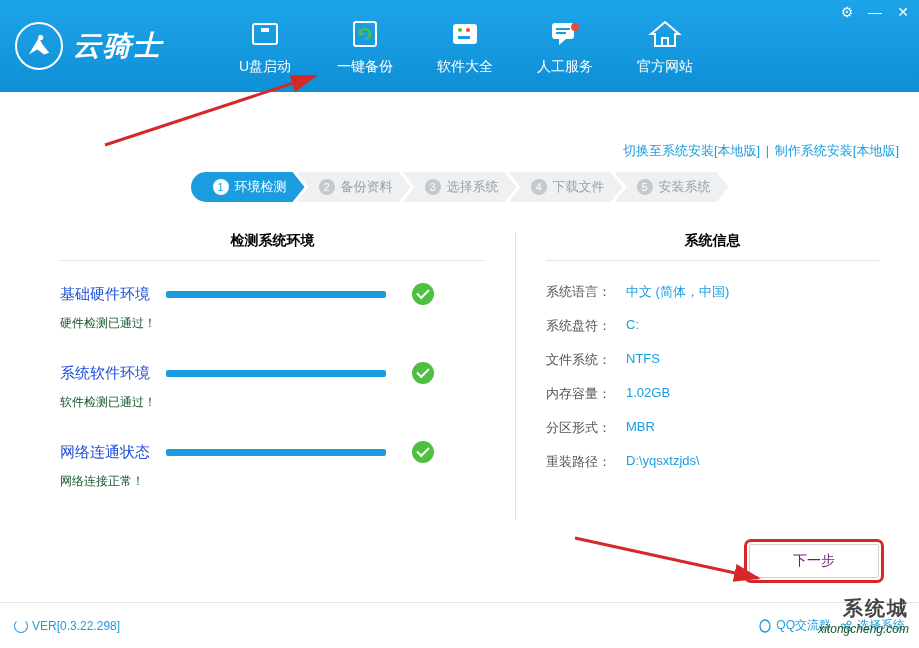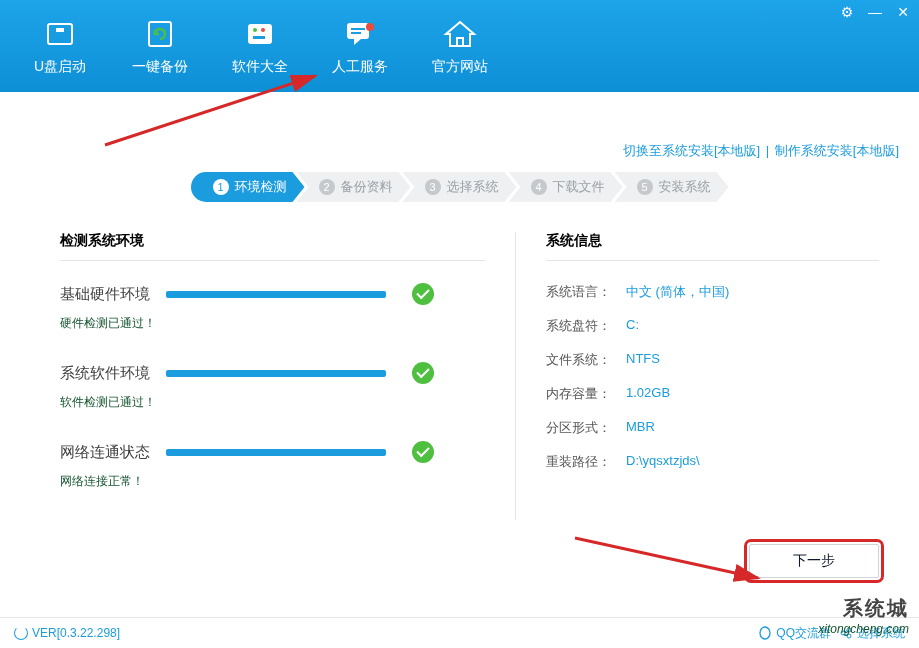--- a/index.html
+++ b/index.html
@@ -31,60 +31,69 @@
 .step { display: flex; align-items: center; height: 30px; padding: 0 18px 0 22px; font-size: 13px; position: relative; background: #eef0f2; color: #9aa0a6; clip-path: polygon(0 0, calc(100% - 12px) 0, 100% 50%, calc(100% - 12px) 100%, 0 100%, 12px 50%); margin-left: -8px; }
 .step:first-child { clip-path: polygon(0 0, calc(100% - 12px) 0, 100% 50%, calc(100% - 12px) 100%, 0 100%); border-radius: 15px 0 0 15px; margin-left: 0; }
 .step.active { background: #1a9cde; color: #fff; }
 .step .num { display: inline-block; width: 16px; height: 16px; border-radius: 50%; background: #c6c9cc; color: #fff; font-size: 11px; text-align: center; line-height: 16px; margin-right: 6px; }
 .step.active .num { background: #fff; color: #1a9cde; }
 
 
 .content { display: flex; padding: 20px 40px 10px 60px; gap: 0; }
 .panel-left { width: 455px; padding-right: 30px; }
 .panel-right { flex: 1; border-left: 1px solid #e3e5e7; padding-left: 30px; }
-.panel-title { font-size: 14px; font-weight: bold; padding-bottom: 10px; border-bottom: 1px solid #e3e5e7; margin-bottom: 22px; }
+.panel-title { font-size: 14px; font-weight: bold; padding-bottom: 10px; border-bottom: 1px solid #e3e5e7; margin-bottom: 22px; text-align: center; }
 
 .check-item { margin-bottom: 30px; }
 .check-row { display: flex; align-items: center; gap: 14px; }
-.check-name { color: #404040; font-size: 15px; width: 92px; }
+.check-name { color: #1d4ed8; font-size: 15px; width: 92px; }
 .progress { flex: 1; height: 7px; background: #1a9cde; border-radius: 2px; max-width: 220px; }
 .check-ok { width: 22px; height: 22px; border-radius: 50%; background: #4fbf40; display: flex; align-items: center; justify-content: center; margin-left: 12px; }
 .check-ok::after { content: ""; width: 10px; height: 5px; border-left: 2.5px solid #fff; border-bottom: 2.5px solid #fff; transform: rotate(-45deg); margin-top: -3px; }
 .check-status { color: #14532d; font-size: 12px; margin-top: 10px; }
 
 .info-row { display: flex; font-size: 13px; margin-bottom: 16px; }
 .info-label { color: #555; width: 80px; }
 .info-value { color: #1a9cde; }
 
 
 .btn-row { display: flex; justify-content: flex-end; gap: 20px; padding: 14px 40px 0 0; }
 .btn { width: 130px; height: 34px; border: 1px solid #cfd3d7; background: #fff; font-size: 14px; color: #888; cursor: pointer; border-radius: 2px; }
-.btn.primary { color: #0f172a; }
+.btn.primary { color: #701a75; }
 .btn.highlighted { outline: 3px solid #d62828; outline-offset: 2px; }
 
 
-.footer { position: absolute; bottom: 0; left: 0; right: 0; height: 31px; border-top: 1px solid #e3e5e7; display: flex; align-items: center; padding: 0 14px; font-size: 12px; color: #1a9cde; }
+.footer { position: absolute; bottom: 0; left: 0; right: 0; height: 46px; border-top: 1px solid #e3e5e7; display: flex; align-items: center; padding: 0 14px; font-size: 12px; color: #1a9cde; }
 .footer .ver { display: flex; align-items: center; gap: 4px; }
 .footer .right { margin-left: auto; display: flex; align-items: center; gap: 8px; }
 .footer .lnk { display: flex; align-items: center; gap: 4px; cursor: pointer; }
 .refresh-icon { width: 14px; height: 14px; border: 1.5px solid #1a9cde; border-radius: 50%; border-top-color: transparent; display: inline-block; position: relative; }
 
 
 .arrow { position: absolute; pointer-events: none; }
 .arrow svg { overflow: visible; }
 
 
 .watermark { position: absolute; right: 10px; bottom: 12px; text-align: right; pointer-events: none; }
 .watermark .wm1 { font-size: 20px; color: #444; font-weight: bold; letter-spacing: 2px; }
 .watermark .wm2 { font-size: 12px; color: #14532d; font-style: italic; }
 </style>
 </head>
 <body>
 
 <div class="header">
+  <div class="logo-area">
+    <div class="logo-circle">
+      <svg viewBox="0 0 40 40">
+          <path d="M8 30 L20 10 L24 18 L32 28 L26 30 L18 24 Z" fill="#fff"></path>
+          <circle cx="22" cy="10" r="3" fill="#fff"></circle>
+        </svg>
+    </div>
+    <div class="logo-text">云骑士</div>
+  </div>
   <div class="nav">
     <div class="nav-item">
       <div class="nav-icon">
           <svg width="36" height="36" viewBox="0 0 36 36">
             <rect x="6" y="8" width="24" height="20" rx="2" fill="none" stroke="#fff" stroke-width="2"></rect>
             <rect x="14" y="12" width="8" height="4" fill="#fff"></rect>
           </svg>
         </div>
       <div class="nav-label">U盘启动</div>
     </div>

